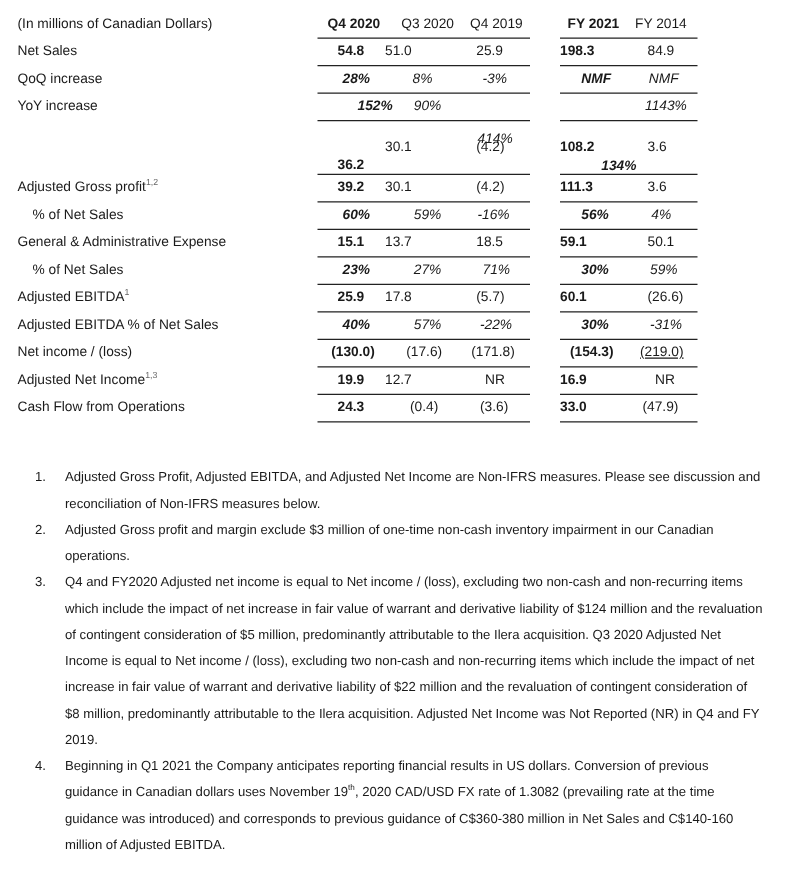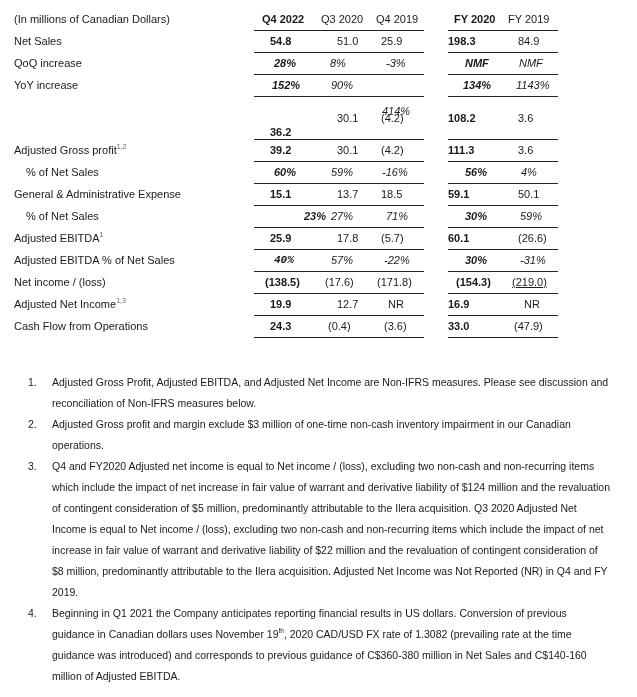--- a/index.html
+++ b/index.html
@@ -13,21 +13,21 @@
     position: absolute; left: 14px; font-size: 11px; line-height: 22px; white-space: nowrap;
   }
   .label.italic { }
   .label.indent { left: 26px; }
   .label.wrap { white-space: normal; width: 240px; line-height: 22px; }
   .label sup { font-size: 7px; color: #666; vertical-align: 5px; line-height: 0; }
   .cell {
     position: absolute; font-size: 11px; line-height: 22px; white-space: nowrap; text-align: left;
   }
   .c0 { left: 270px; font-weight: bold; }
-  .c1 { left: 337px; }
+  .c1 { left: 308px; }
   .c2 { left: 381px; }
   .c3 { left: 448px; font-weight: bold; }
   .c4 { left: 518px; }
   .hdr .c0 { left: 262px; }
   .hdr .c1 { left: 321px; font-weight: normal; }
   .hdr .c2 { left: 376px; font-weight: normal; }
   .hdr .c3 { left: 454px; }
   .hdr .c4 { left: 508px; font-weight: normal; }
   .it .cell { font-style: italic; }
   .line-a { position: absolute; left: 254px; width: 170px; height: 1px; background: #222; }
@@ -42,25 +42,25 @@
   }
   .note .txt sup { font-size: 6.5px; line-height: 0; vertical-align: 5px; }
 </style>
 </head>
 <body>
 
 <div class="table-wrap">
 
   <div class="row hdr" style="top:8px;">
     <span class="label italic">(In millions of Canadian Dollars)</span>
-    <span class="cell c0">Q4 2022</span>
+    <span class="cell c0">Q4 2020</span>
     <span class="cell c1">Q3 2020</span>
     <span class="cell c2">Q4 2019</span>
-    <span class="cell c3">FY 2020</span>
-    <span class="cell c4">FY 2019</span>
+    <span class="cell c3">FY 2021</span>
+    <span class="cell c4">FY 2014</span>
   </div>
   <div class="line-a" style="top:30px;"></div>
   <div class="line-b" style="top:30px;"></div>
 
   <div class="row" style="top:30px;">
     <span class="label">Net Sales</span>
     <span class="cell c0">54.8</span>
     <span class="cell c1">51.0</span>
     <span class="cell c2">25.9</span>
     <span class="cell c3">198.3</span>
@@ -75,24 +75,24 @@
     <span class="cell c1" style="left:330px;">8%</span>
     <span class="cell c2" style="left:386px;">-3%</span>
     <span class="cell c3" style="left:465px;">NMF</span>
     <span class="cell c4" style="left:519px;">NMF</span>
   </div>
   <div class="line-a" style="top:74px;"></div>
   <div class="line-b" style="top:74px;"></div>
 
   <div class="row it" style="top:74px;">
     <span class="label italic">YoY increase</span>
-    <span class="cell c0" style="left:272px;">152%</span>
+    <span class="cell c0" style="left:286px;">152%</span>
     <span class="cell c1" style="left:331px;">90%</span>
     <span class="cell c2" style="left:382px;margin-top:26px;">414%</span>
-    <span class="cell c3" style="left:463px;">134%</span>
+    <span class="cell c3" style="left:481px;margin-top:48px;">134%</span>
     <span class="cell c4" style="left:516px;">1143%</span>
   </div>
   <div class="line-a" style="top:96px;"></div>
   <div class="line-b" style="top:96px;"></div>
 
   <div class="row" style="top:96px; height:44px;">
     <span class="cell c0" style="top:25px;">36.2</span>
     <span class="cell c1" style="top:11px;">30.1</span>
     <span class="cell c2" style="top:11px;">(4.2)</span>
     <span class="cell c3" style="top:11px;">108.2</span>
@@ -129,21 +129,21 @@
     <span class="cell c1">13.7</span>
     <span class="cell c2">18.5</span>
     <span class="cell c3">59.1</span>
     <span class="cell c4">50.1</span>
   </div>
   <div class="line-a" style="top:205px;"></div>
   <div class="line-b" style="top:205px;"></div>
 
   <div class="row it" style="top:205px;">
     <span class="label italic indent">% of Net Sales</span>
-    <span class="cell c0" style="left:274px;margin-left:30px;">23%</span>
+    <span class="cell c0" style="left:274px;">23%</span>
     <span class="cell c1" style="left:331px;">27%</span>
     <span class="cell c2" style="left:386px;">71%</span>
     <span class="cell c3" style="left:465px;">30%</span>
     <span class="cell c4" style="left:520px;">59%</span>
   </div>
   <div class="line-a" style="top:227px;"></div>
   <div class="line-b" style="top:227px;"></div>
 
   <div class="row" style="top:227px;">
     <span class="label"><span>Adjusted EBITDA</span><sup>1</sup></span>
@@ -151,32 +151,32 @@
     <span class="cell c1">17.8</span>
     <span class="cell c2">(5.7)</span>
     <span class="cell c3">60.1</span>
     <span class="cell c4">(26.6)</span>
   </div>
   <div class="line-a" style="top:249px;"></div>
   <div class="line-b" style="top:249px;"></div>
 
   <div class="row it" style="top:249px;">
     <span class="label italic">Adjusted EBITDA % of Net Sales</span>
-    <span class="cell c0" style="left:274px;font-family:Liberation Mono, monospace;">40%</span>
+    <span class="cell c0" style="left:274px;">40%</span>
     <span class="cell c1" style="left:331px;">57%</span>
     <span class="cell c2" style="left:384px;">-22%</span>
     <span class="cell c3" style="left:465px;">30%</span>
     <span class="cell c4" style="left:520px;">-31%</span>
   </div>
   <div class="line-a" style="top:271px;"></div>
   <div class="line-b" style="top:271px;"></div>
 
   <div class="row" style="top:271px;">
     <span class="label">Net income / (loss)</span>
-    <span class="cell c0" style="left:265px;">(138.5)</span>
+    <span class="cell c0" style="left:265px;">(130.0)</span>
     <span class="cell c1" style="left:325px;">(17.6)</span>
     <span class="cell c2" style="left:377px;">(171.8)</span>
     <span class="cell c3" style="left:456px;">(154.3)</span>
     <span class="cell c4" style="left:512px;text-decoration:underline;">(219.0)</span>
   </div>
   <div class="line-a" style="top:293px;"></div>
   <div class="line-b" style="top:293px;"></div>
 
   <div class="row" style="top:293px;">
     <span class="label"><span>Adjusted Net Income</span><sup>1,3</sup></span>

